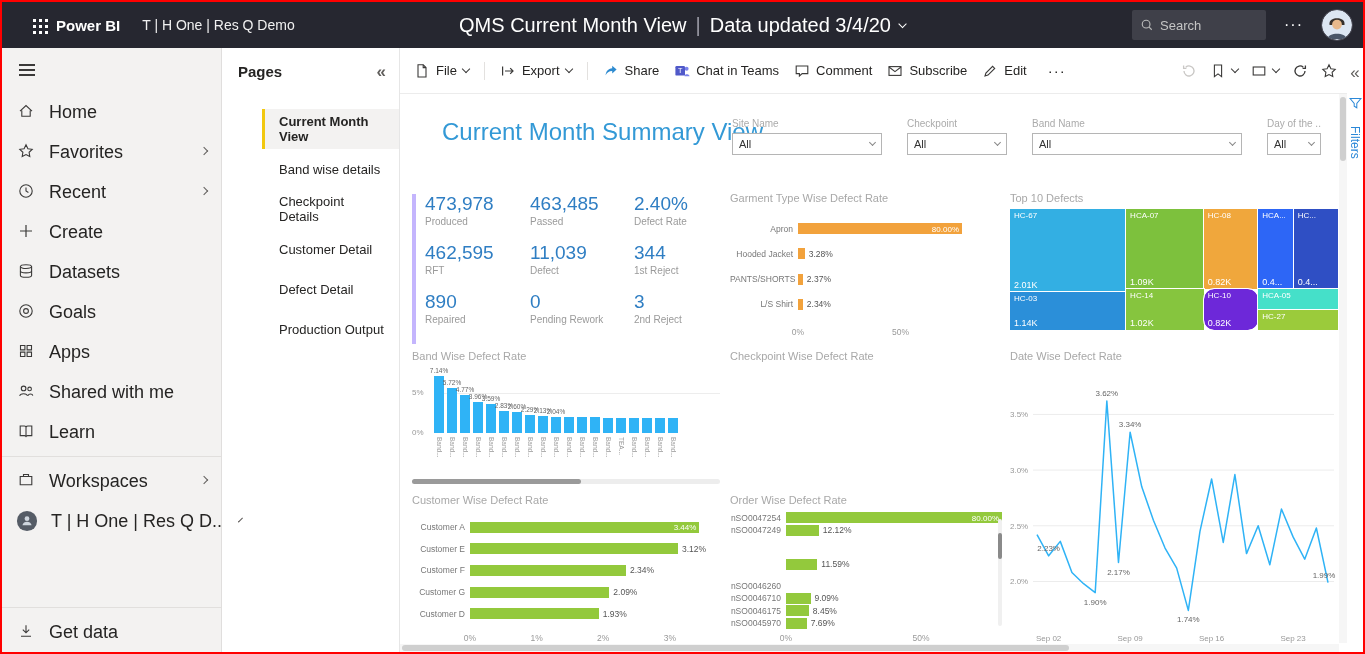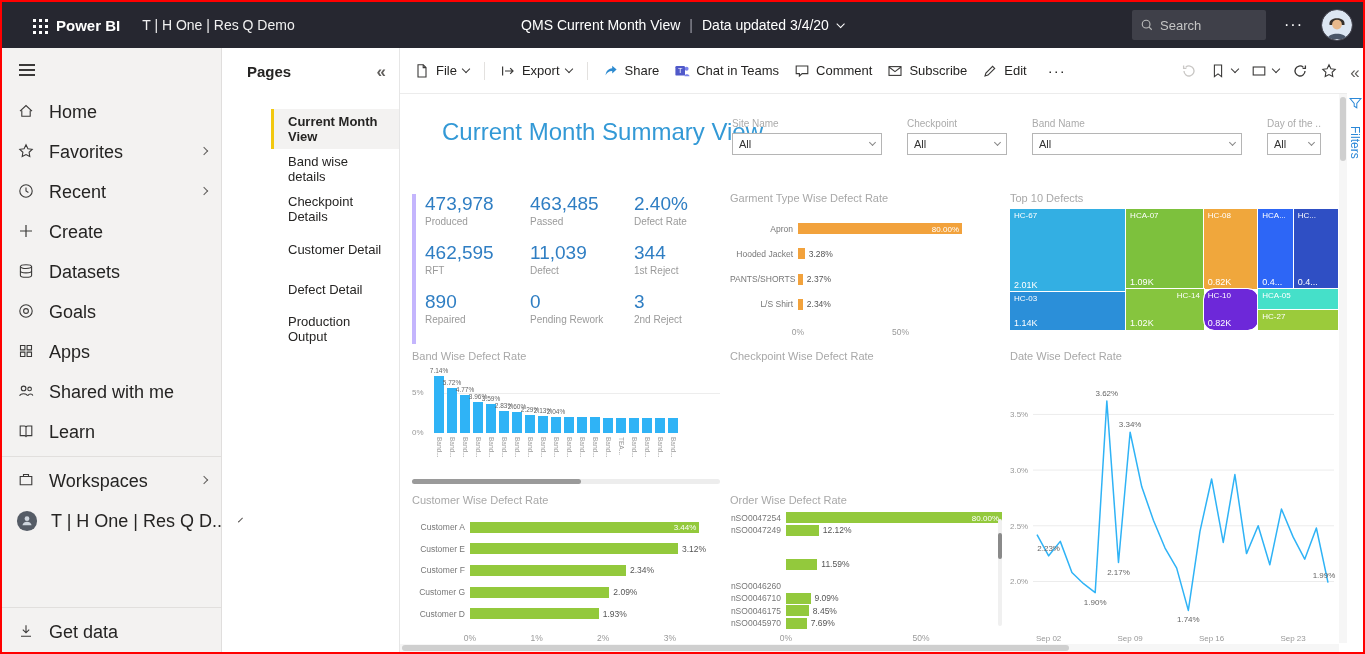--- a/index.html
+++ b/index.html
@@ -5,21 +5,21 @@
   html,body{margin:0;padding:0;background:#fff;font-family:"Liberation Sans","DejaVu Sans",sans-serif;}
   *{box-sizing:border-box;}
   .page{width:1365px;height:654px;border:2px solid #ff0000;background:#fff;overflow:hidden;display:flex;flex-direction:column;}
 
   
   .topbar{height:46px;flex:none;display:flex;align-items:center;background:#262730;color:#fff;padding:0 10px;position:relative;}
   .waffle{width:34px;height:34px;background:none;border:none;display:flex;align-items:center;justify-content:center;cursor:pointer;}
   .waffle-dots{width:3px;height:3px;background:#fff;box-shadow:6px 0 #fff,12px 0 #fff,0 6px #fff,6px 6px #fff,12px 6px #fff,0 12px #fff,6px 12px #fff,12px 12px #fff;margin:-10px -10px 0 0;}
   .brand{font-size:15px;font-weight:700;margin:0 22px 0 10px;white-space:nowrap;}
   .ws-path{font-size:14px;color:#f0f0f0;white-space:nowrap;}
-  .topbar-center{position:absolute;left:50%;transform:translateX(-50%);display:flex;align-items:center;gap:9px;font-size:14px;white-space:nowrap;}
+  .topbar-center{position:absolute;left:50%;transform:translateX(-50%);display:flex;align-items:center;gap:9px;font-size:20px;white-space:nowrap;}
   .topbar-right{margin-left:auto;display:flex;align-items:center;}
   .searchbox{width:134px;height:30px;background:#3f4049;border-radius:2px;display:flex;align-items:center;padding:0 8px;gap:6px;color:#c5c5c5;font-size:13px;cursor:text;}
   .tb-more{color:#fff;font-size:16px;background:none;border:none;margin:0 12px;cursor:pointer;letter-spacing:1px;}
   .avatar{width:32px;height:32px;border-radius:50%;overflow:hidden;flex:none;cursor:pointer;border:1px solid #4a4a55;}
   .avatar svg{display:block;width:100%;height:100%;}
   .chev{display:inline-block;width:6px;height:6px;border-right:1.4px solid currentColor;border-bottom:1.4px solid currentColor;transform:rotate(45deg);margin-top:-3px;}
   .chev.right{transform:rotate(-45deg);}
 
   
   .app-body{flex:1;display:flex;min-height:0;}
@@ -32,21 +32,21 @@
   .nav-item{display:flex;align-items:center;height:40px;padding:0 14px 0 16px;gap:13px;cursor:pointer;white-space:nowrap;}
   .nav-icon{width:18px;height:18px;flex:none;color:#3b3a39;}
   .nav-icon svg{width:16px;height:16px;display:block;}
   .nav-chev{margin-left:auto;color:#605e5c;}
   .nav-divider{height:1px;background:#e1dfdd;margin:4px 0;flex:none;}
   .nav-spacer{flex:1;}
   .ws-avatar{width:22px;height:22px;flex:none;margin-left:-2px;}
   .ws-avatar svg{width:22px;height:22px;display:block;}
 
   
-  .pages-panel{width:178px;flex:none;background:#fff;border-right:1px solid #e6e6e6;display:flex;flex-direction:column;padding-left:9px;}
+  .pages-panel{width:178px;flex:none;background:#fff;border-right:1px solid #e6e6e6;display:flex;flex-direction:column;}
   .pages-header{display:flex;align-items:center;justify-content:space-between;padding:15px 13px 13px 16px;font-size:15px;font-weight:600;color:#252423;}
   .collapse-gly{font-size:17px;color:#605e5c;cursor:pointer;line-height:1;}
   .page-item{height:40px;display:flex;align-items:center;padding:0 14px;font-size:13px;color:#252423;border-left:3px solid transparent;cursor:pointer;}
   .page-item.selected{background:#f3f2f1;border-left-color:#F2C80F;font-weight:700;}
 
   
   .main{flex:1;display:flex;flex-direction:column;min-width:0;}
   .toolbar{height:46px;flex:none;display:flex;align-items:center;padding:0 6px 0 14px;gap:15px;font-size:13px;color:#252423;background:#fff;border-bottom:1px solid #ececec;}
   .tb-item{display:flex;align-items:center;gap:6px;background:none;border:none;font-size:13px;color:#252423;cursor:pointer;white-space:nowrap;padding:0;}
   .tb-item svg{width:16px;height:16px;display:block;}
@@ -530,21 +530,21 @@
                   <span class="tm-value">0.4...</span>
                 </div>
                 <div class="tm-tile" style="left: 86.5%; top: 0%; width: 13.5%; height: 65.8%; background: rgb(47, 79, 196);">
                   <span class="tm-name">HC...</span>
                   <span class="tm-value">0.4...</span>
                 </div>
                 <div class="tm-tile" style="left: 0%; top: 68.4%; width: 35.4%; height: 31.6%; background: rgb(43, 143, 217);">
                   <span class="tm-name">HC-03</span>
                   <span class="tm-value">1.14K</span>
                 </div>
-                <div class="tm-tile" style="left: 35.4%; top: 65.8%; width: 23.7%; height: 34.2%; background: rgb(134, 197, 62); text-align: right;">
+                <div class="tm-tile" style="left: 35.4%; top: 65.8%; width: 23.7%; height: 34.2%; background: rgb(134, 197, 62);">
                   <span class="tm-name">HC-14</span>
                   <span class="tm-value">1.02K</span>
                 </div>
                 <div class="tm-tile" style="left: 59.1%; top: 65.8%; width: 16.6%; height: 34.2%; background: #6d28d9; border-radius: 10px;">
                   <span class="tm-name">HC-10</span>
                   <span class="tm-value">0.82K</span>
                 </div>
                 <div class="tm-tile" style="left: 75.7%; top: 65.8%; width: 24.3%; height: 18%; background: rgb(69, 224, 201);">
                   <span class="tm-name">HCA-05</span>
                 </div>

